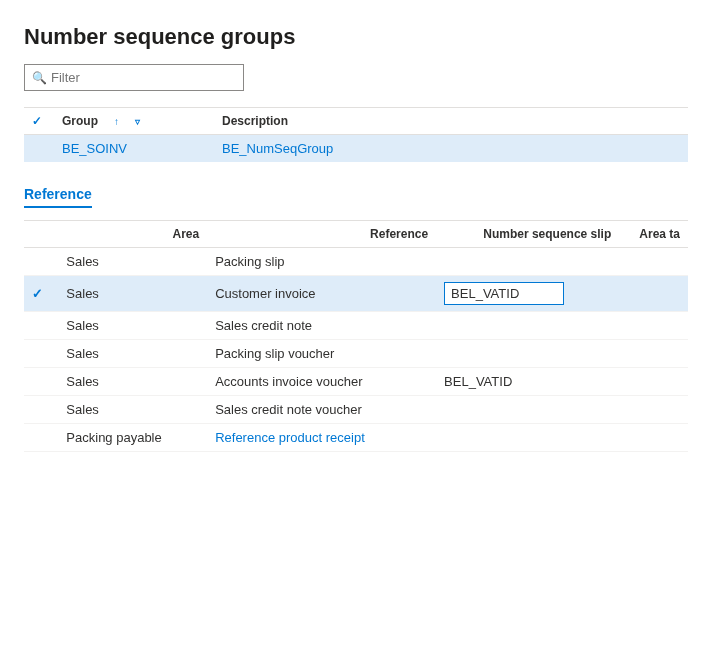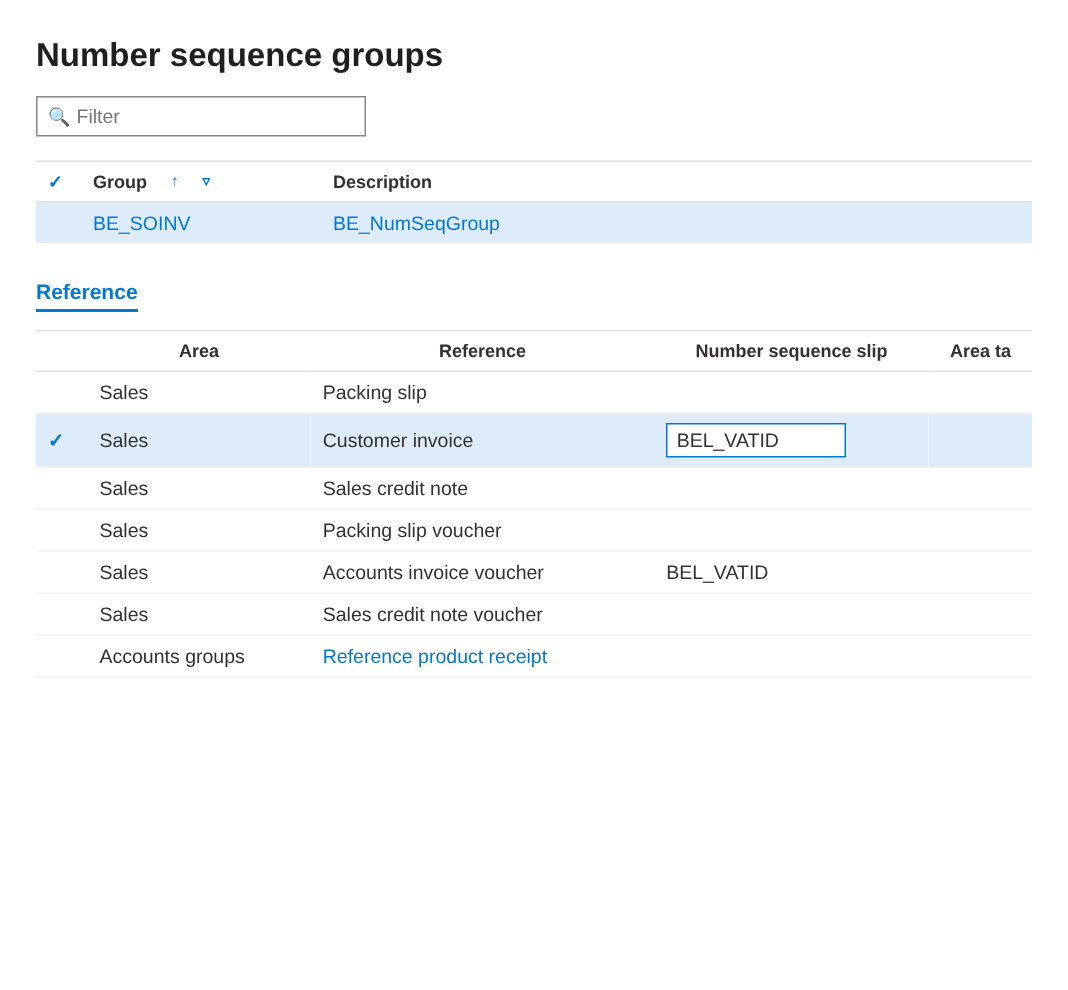--- a/index.html
+++ b/index.html
@@ -111,21 +111,21 @@
       font-size: 12px;
       color: #605e5c;
       margin-bottom: 10px;
       margin-top: 6px;
     }
     .ref-table {
       width: 100%;
       border-collapse: collapse;
     }
     .ref-table th {
-      text-align: center;
+      text-align: right;
       font-weight: 600;
       font-size: 12px;
       color: #323130;
       padding: 6px 8px;
       border-bottom: 1px solid #e1dfdd;
     }
     .ref-table td {
       padding: 6px 8px;
       font-size: 13px;
       border-bottom: 1px solid #f3f2f1;
@@ -252,21 +252,21 @@
           </tr>
           <tr>
             <td class="col-check"></td>
             <td class="col-area">Sales</td>
             <td class="col-ref">Sales credit note voucher</td>
             <td class="col-numseq"></td>
             <td class="col-salesta"></td>
           </tr>
           <tr>
             <td class="col-check"></td>
-            <td class="col-area">Accounts groups</td>
+            <td class="col-area">Packing payable</td>
             <td class="col-ref"><a class="link-text" href="#">Reference product receipt</a></td>
             <td class="col-numseq"></td>
             <td class="col-salesta"></td>
           </tr>
         </tbody>
     </table>
   </div>
 
 </div>
 

